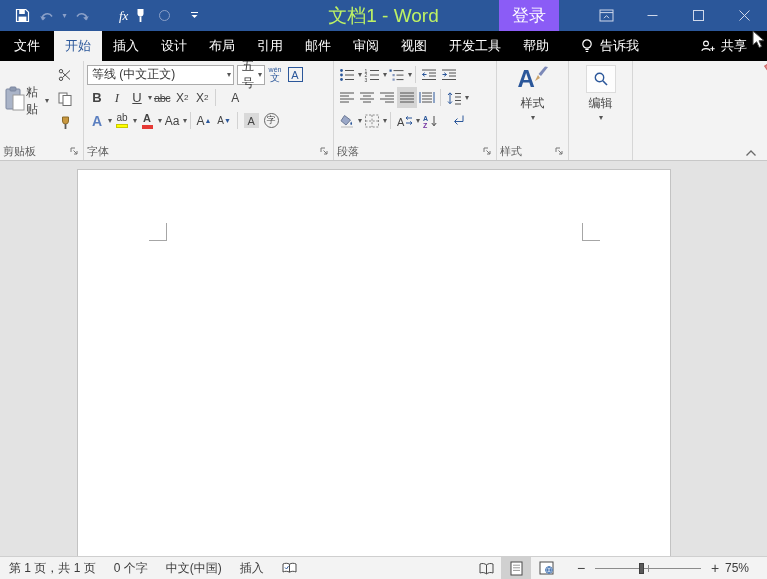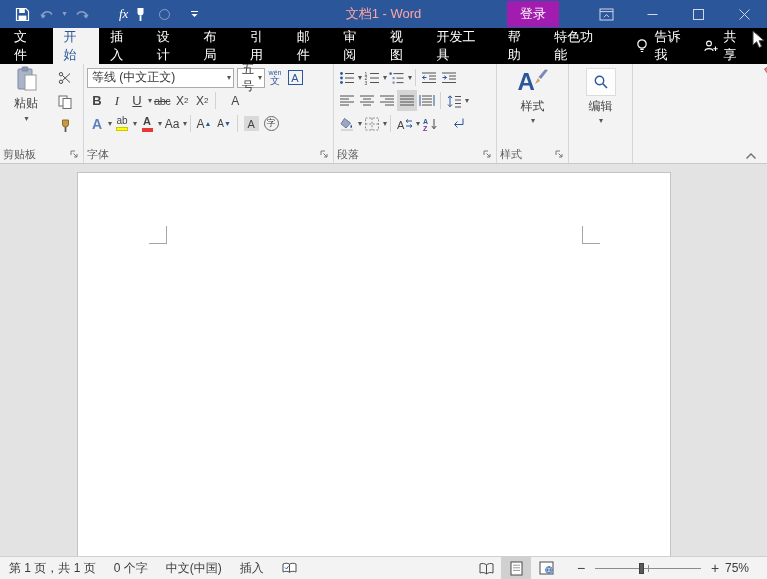--- a/index.html
+++ b/index.html
@@ -8,23 +8,23 @@
   svg { display:block; }
   .app { width:767px; height:579px; display:flex; flex-direction:column; position:relative; }
 
   
   .titlebar { flex:0 0 28px; background:#2b579a; display:flex; align-items:center; position:relative; }
   .qat { display:flex; align-items:center; padding-left:10px; height:100%; }
   .qat-btn { height:24px; min-width:24px; display:flex; align-items:center; justify-content:center; }
   .qat-btn.narrow { min-width:12px; }
   .fx-glyph { color:#fff; font-style:italic; font-size:13px; font-family:"Liberation Serif","DejaVu Serif",serif;margin-left:17px; }
   .circle-glyph { width:11px; height:11px; border:1.5px solid #8ba0c8; border-radius:50%; }
-  .win-title { position:absolute; left:200px; right:200px; text-align:center; font-size:13px; color:#fca5a5; pointer-events:none; }
+  .win-title { position:absolute; left:200px; right:200px; text-align:center; font-size:19px; color:#bef264; pointer-events:none; }
   .title-right { margin-left:auto; display:flex; align-items:center; height:100%; }
-  .signin-btn { background:#a21caf; color:#fff; font-size:13px; padding:4px 13px; margin-right:24px; }
+  .signin-btn { background:#8b5cf6; color:#fff; font-size:17px; padding:4px 13px; margin-right:24px; }
   .wbtn { width:46px; height:28px; display:flex; align-items:center; justify-content:center; }
 
   
   .tabrow { flex:0 0 30px; background:#000000; display:flex; align-items:stretch; color:#fff; font-size:13px; position:relative; }
   .tab { display:flex; align-items:center; padding:0 11px; cursor:default; }
   .tab.active { background:#f3f3f3; color:#2b579a; }
   .tab-file { padding:0 14px; }
   .tellme { display:flex; align-items:center; gap:6px; margin-left:16px; padding:0 4px; }
   .share-btn { margin-left:auto; display:flex; align-items:center; gap:5px; padding:0 8px; margin-right:12px; }
 
@@ -35,21 +35,21 @@
   .rg-rows { display:flex; flex-direction:column; }
   .rrow { display:flex; align-items:center; height:23px; }
   .rg-label { height:18px; display:flex; align-items:center; font-size:11px; color:#5d5d5d; position:relative; }
   .launcher { position:absolute; right:1px; bottom:4px; }
   .rbtn { min-width:20px; height:21px; display:flex; align-items:center; justify-content:center; color:#444; font-size:12px; padding:0 2px; }
   .drop { font-size:8px; color:#555; margin-left:1px; line-height:1; }
   .isep { width:1px; height:17px; background:#d2d2d2; margin:0 3px; flex:0 0 1px; }
   .sel { background:#d5d5d5; }
 
   
-  .paste-btn { width:46px; height:72px; display:flex; flex-direction:column; align-items:center; justify-content:flex-start; color:#444; font-size:12px; }
+  .paste-btn { width:46px; height:72px; display:flex; flex-direction:row; align-items:center; justify-content:flex-start; color:#444; font-size:12px; }
   .paste-btn .lbl { margin-top:3px; }
   .mini-col { display:flex; flex-direction:column; margin-left:4px; }
   .mini-btn { width:24px; height:24px; display:flex; align-items:center; justify-content:center; }
 
   
   .combo { height:20px; background:#fff; border:1px solid #ababab; display:flex; align-items:center; font-size:12px; color:#333; padding:0 2px 0 4px; }
   .combo-name { width:147px; margin-right:3px; }
   .combo-size { width:28px; }
   .glyph-b { font-weight:bold; font-size:13px; }
   .glyph-i { font-style:italic; font-family:"Liberation Serif","DejaVu Serif",serif; font-size:13px; }
@@ -186,21 +186,20 @@
     <div class="tab active">开始</div>
     <div class="tab">插入</div>
     <div class="tab">设计</div>
     <div class="tab">布局</div>
     <div class="tab">引用</div>
     <div class="tab">邮件</div>
     <div class="tab">审阅</div>
     <div class="tab">视图</div>
     <div class="tab">开发工具</div>
     <div class="tab">帮助</div>
-    <div class="tab">特色功能</div>
     <div class="tellme">
       <span>
         <svg width="14" height="16" viewBox="0 0 14 16">
             <circle cx="7" cy="6" r="4.2" fill="none" stroke="#fff" stroke-width="1.2"></circle>
             <path d="M5.3 11.5 h3.4 M5.8 13.5 h2.4" stroke="#fff" stroke-width="1.1"></path>
           </svg>
       </span>
       <span>告诉我</span>
     </div>
     <div class="share-btn">

